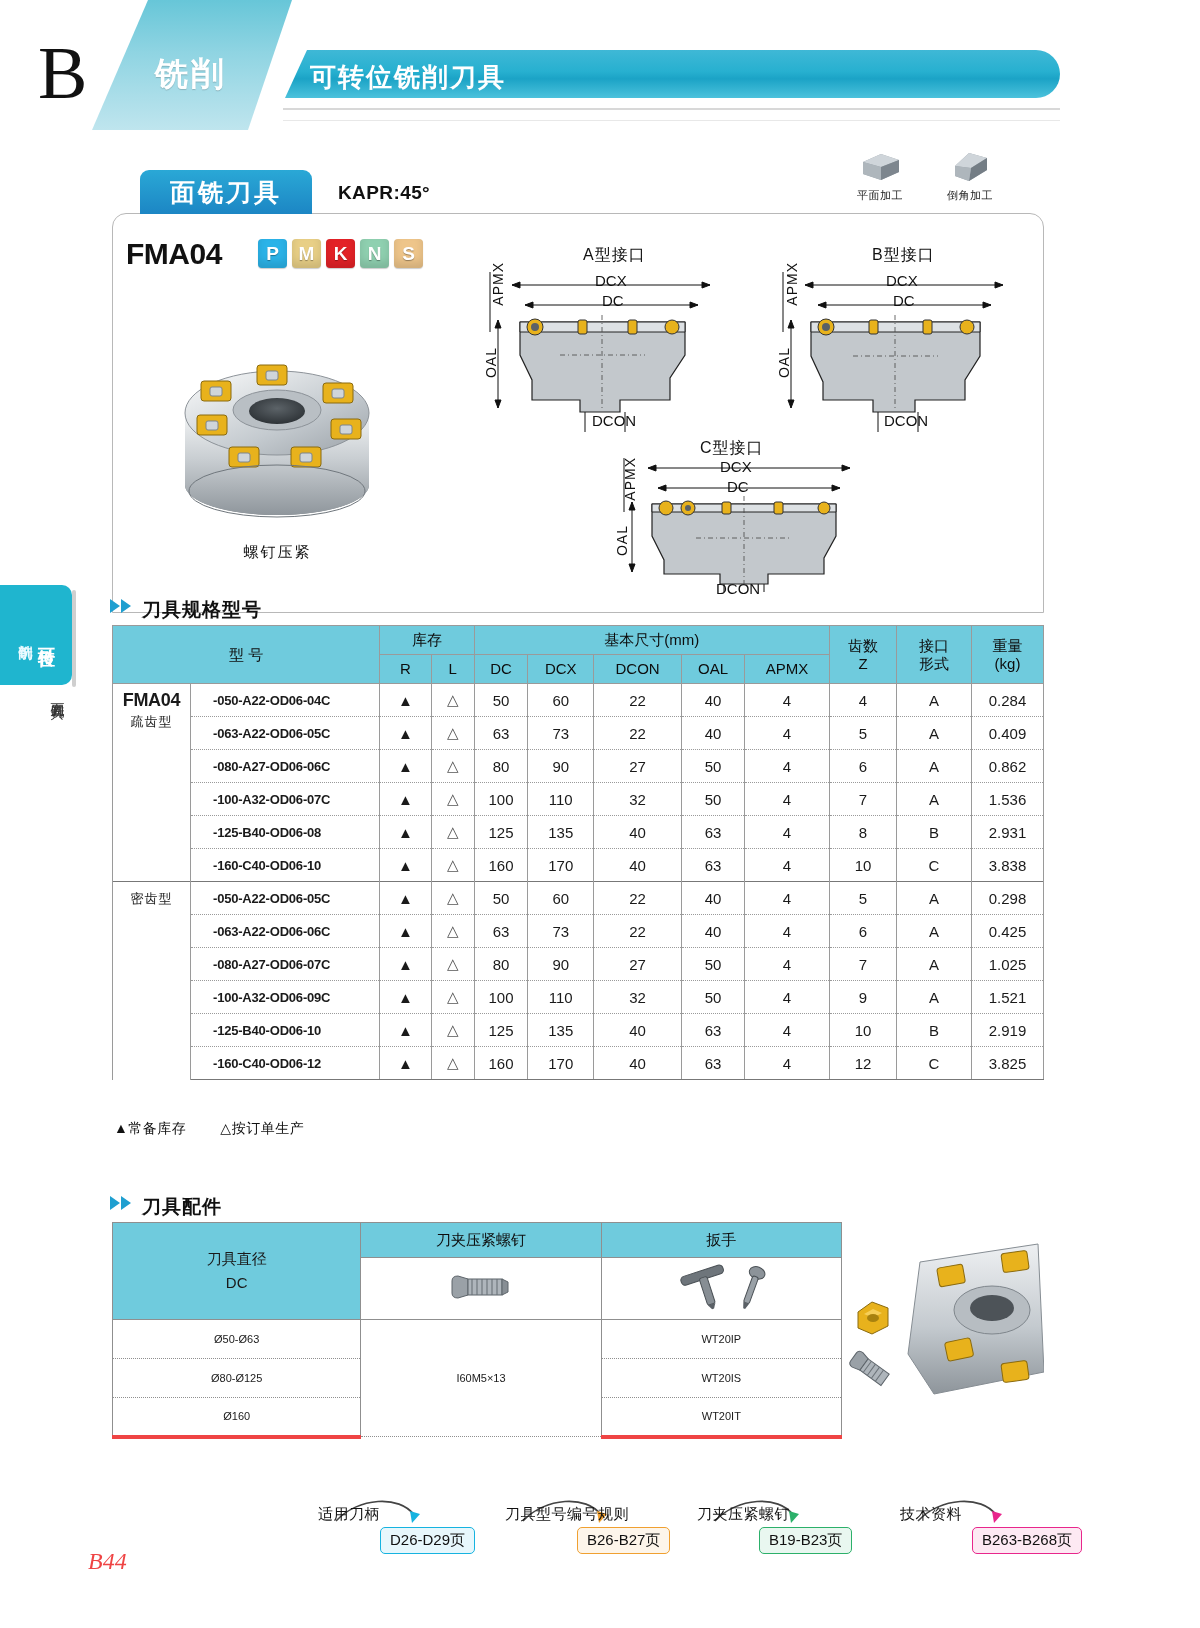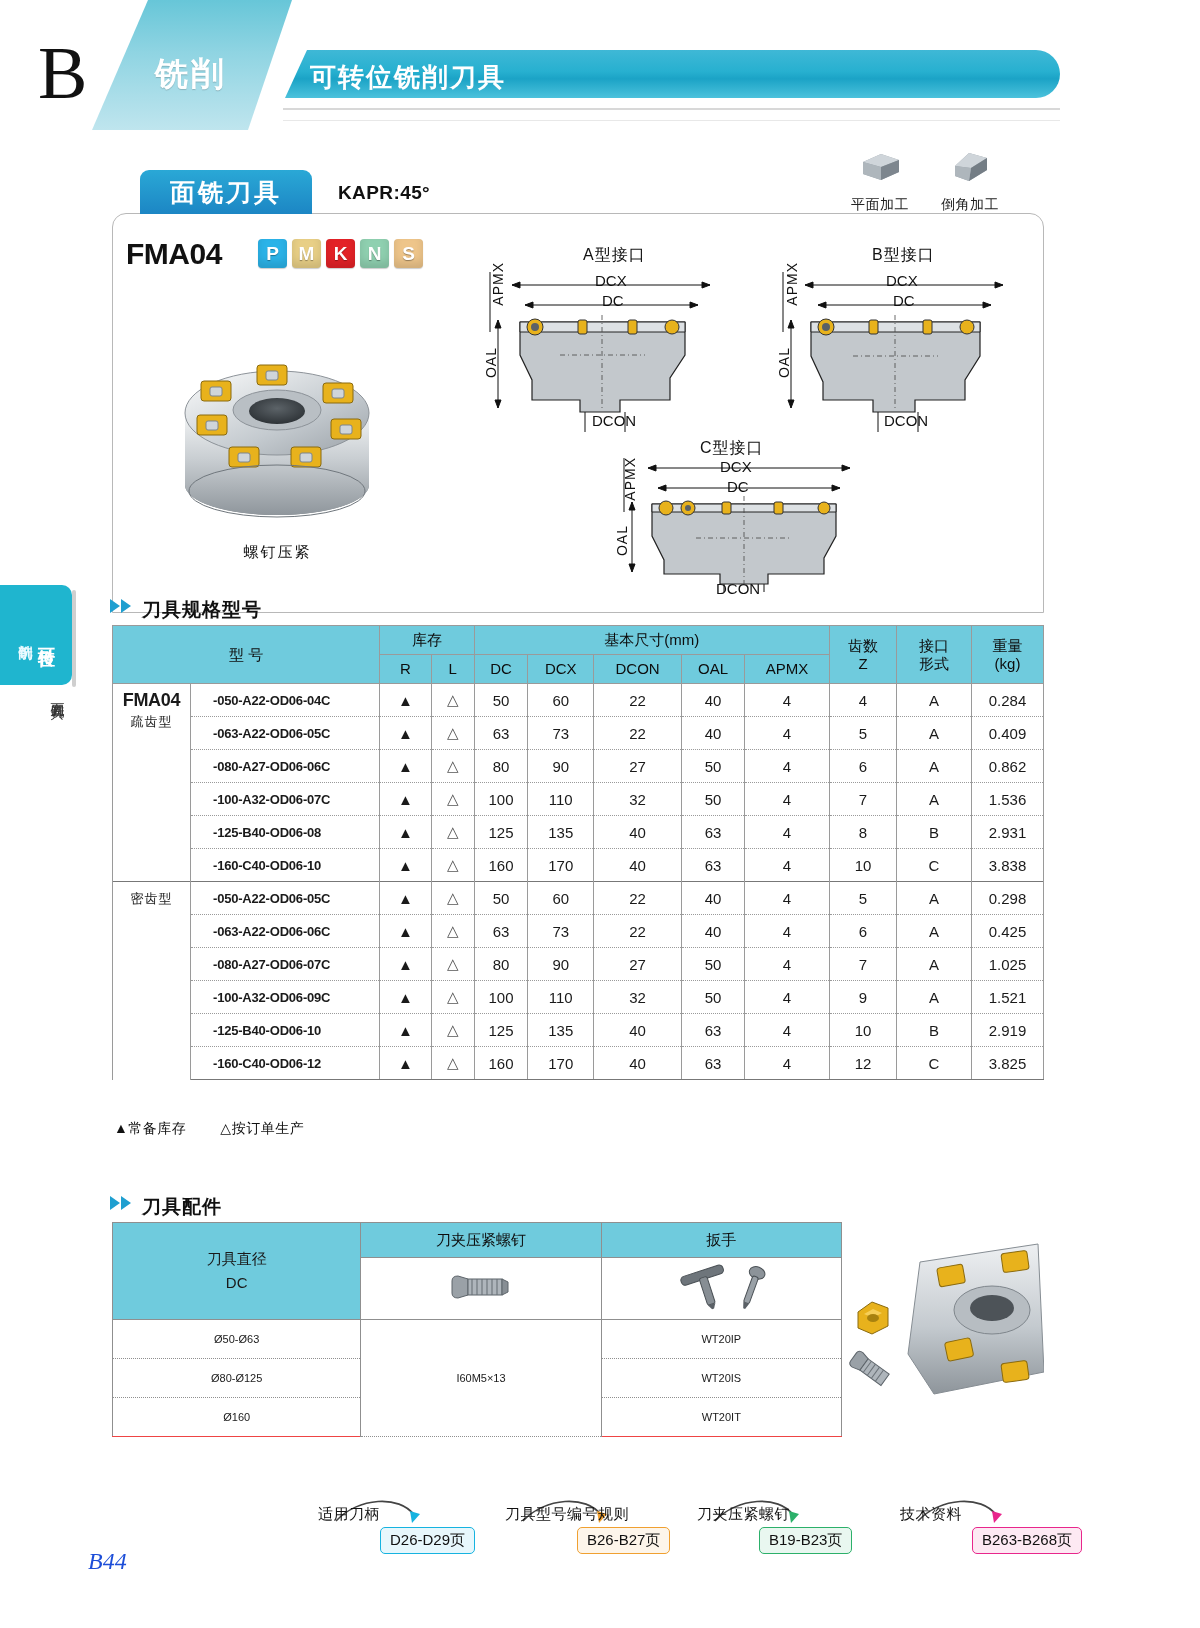--- a/index.html
+++ b/index.html
@@ -96,21 +96,21 @@
     width:29px; height:29px; border-radius:4px;
     display:flex; align-items:center; justify-content:center;
     font-size:19px; font-weight:700; color:#fff;
     text-shadow:0 1px 1px rgba(0,0,0,.35);
     box-shadow: inset 0 -6px 8px rgba(0,0,0,.12), 0 1px 1px rgba(0,0,0,.2);
   }
 
   
   .mico { position:absolute; width:60px; text-align:center; }
   .mico .glyph { width:46px; height:38px; margin:0 auto; position:relative; }
-  .mico .lbl { font-size:14px; color:#222; margin-top:10px; letter-spacing:.5px; }
+  .mico .lbl { font-size:11px; color:#222; margin-top:2px; letter-spacing:.5px; }
 
   
   .prod-photo { position:absolute; left:145px; top:295px; width:265px; height:235px; }
   .photo-cap {
     position:absolute; left:145px; top:543px; width:265px; text-align:center;
     font-size:15px; color:#111; letter-spacing:2px;
   }
 
   
   .sec-head { position:absolute; font-size:19px; font-weight:700; color:#111; letter-spacing:1px; }
@@ -155,37 +155,37 @@
     position:absolute; left:112px; top:1222px; width:730px; font-size:14px; color:#1a1a1a;
   }
   .acc td, .acc th { border:1px solid #8f8f8f; }
   .acc th {
     background:#6fcbdd; font-weight:400; font-size:15px; color:#0d0d0d;
     padding:6px 4px; text-align:center; line-height:22px;
   }
   .acc td.pic { height:62px; text-align:center; background:#fff; vertical-align:middle; }
   .acc td.val { height:39px; text-align:center; font-size:11px; background:#fff;
                 border-top:1px dotted #8f8f8f; border-bottom:1px dotted #8f8f8f; }
-  .acc tr:last-child td.val { border-bottom:1px solid #ef4444; }
+  .acc tr:last-child td.val { border-bottom:4px solid #ef4444; }
   .acc td.dcc { background:#6fcbdd; text-align:center; font-size:15px; line-height:24px; }
   .acc-photo { position:absolute; left:842px; top:1222px; width:202px; height:180px; overflow:hidden; }
 
   
   .reflink { position:absolute; height:60px; }
   .reflink .rl-label { position:absolute; left:0; top:10px; font-size:15px; color:#111; letter-spacing:.5px; white-space:nowrap; }
   .reflink .rl-pill {
     position:absolute; top:32px; padding:3px 9px; border-radius:5px;
     font-size:15px; color:#111; white-space:nowrap; border:1px solid #bbb;
   }
   .reflink svg { position:absolute; left:0; top:-8px; }
 
   .pageno {
     position:absolute; left:88px; top:1548px;
     font-family:"Liberation Serif","DejaVu Serif",serif;
-    font-style:italic; font-size:24px; color:#1d4ed8;
+    font-style:italic; font-size:24px; color:#ef4444;
   }
 
   
   .dg-t { position:absolute; font-size:15px; color:#111; }
   .dg-v { position:absolute; font-size:14px; color:#111; writing-mode:vertical-rl; transform:rotate(180deg); letter-spacing:1px; }
   .dg-title { position:absolute; font-size:16px; color:#111; letter-spacing:1px; }
 </style>
 </head>
 <body>
 

